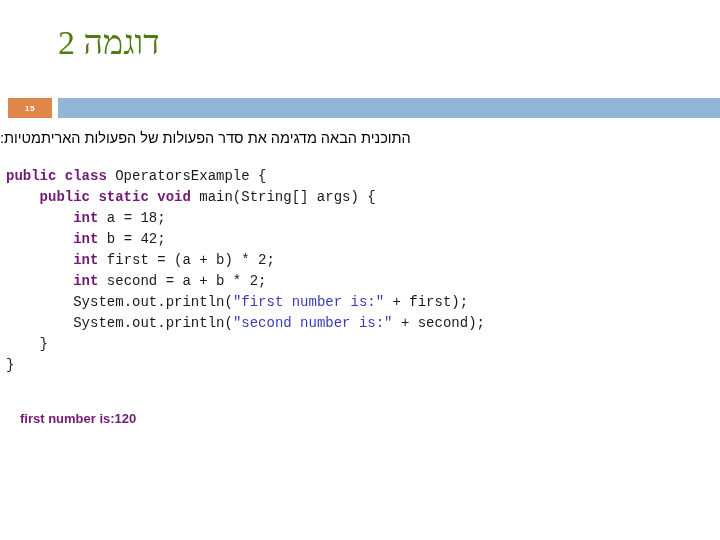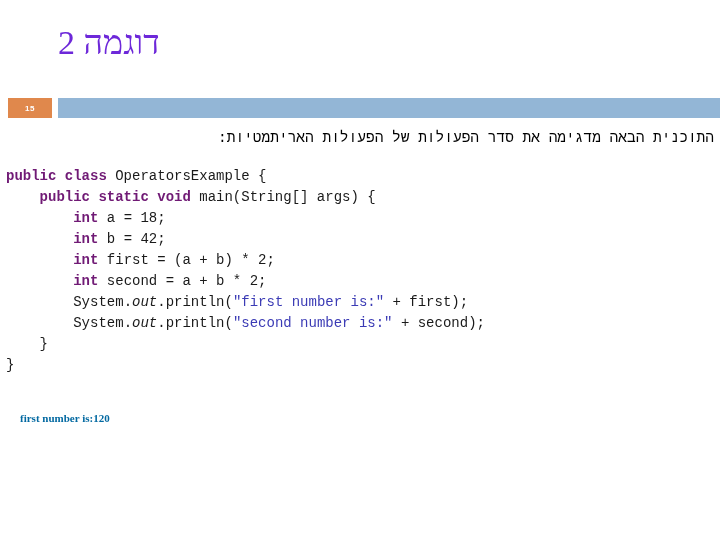--- a/index.html
+++ b/index.html
@@ -15,21 +15,21 @@
     font-family: "Liberation Sans", sans-serif;
   }
 
   
   #slide-title {
     position: absolute;
     left: 58px;
     top: 24px;
     font-family: "Liberation Serif", serif;
     font-size: 34px;
-    color: #6d28d9;
+    color: #4d7c0f;
     direction: rtl;
     unicode-bidi: bidi-override;
     white-space: nowrap;
     line-height: 1.1;
   }
 
   
   #divider-band {
     position: absolute;
     left: 8px;
@@ -60,23 +60,23 @@
     height: 20px;
     background: #93B6D6;
   }
 
   
   #subtitle {
     position: absolute;
     left: 0;
     top: 130px;
     width: 714px;
-    text-align: right;
+    text-align: left;
     direction: rtl;
-    font-family: Liberation Mono, monospace;
+    font-family: Liberation Sans, sans-serif;
     font-size: 14.5px;
     color: #000000;
     white-space: nowrap;
   }
 
   
   #code-block {
     position: absolute;
     left: 6px;
     top: 166px;
@@ -85,31 +85,31 @@
     line-height: 21px;
     color: #1a1a1a;
     white-space: pre;
   }
   .code-line { white-space: pre; }
   .kw {
     color: #701a75;
     font-weight: bold;
   }
   .str { color: #3B3BB5; }
-  .ital { font-style: italic; }
+  .ital { }
 
   
   #program-output {
     position: absolute;
     left: 20px;
     top: 408px;
-    font-family: Liberation Serif, serif;
-    font-size: 11px;
+    font-family: Liberation Sans, sans-serif;
+    font-size: 13px;
     font-weight: bold;
-    color: #0369a1;
+    color: #701a75;
     line-height: 21px;
   }
   .out-line { white-space: pre; }
 </style>
 </head>
 <body>
 
 <div id="slide-title">דוגמה 2</div>
 
 <div id="divider-band">

